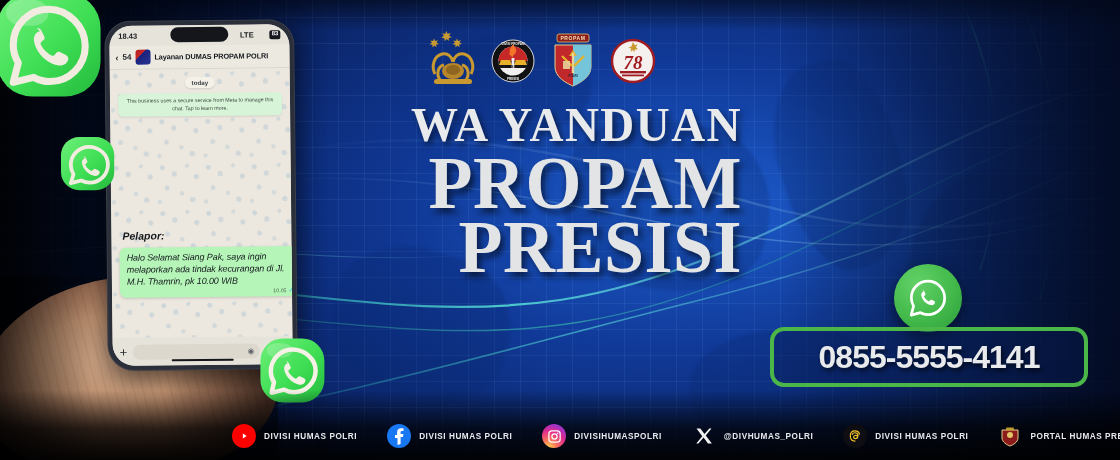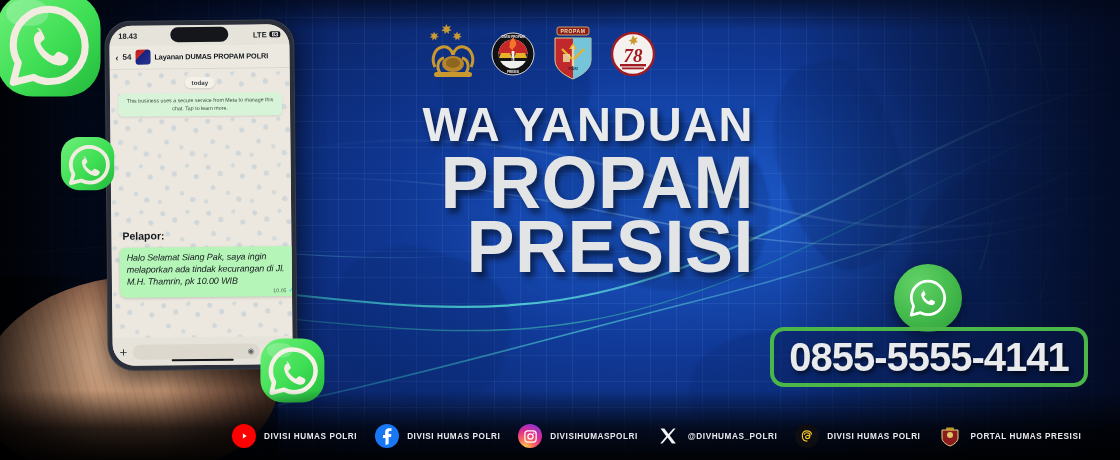--- a/index.html
+++ b/index.html
@@ -43,45 +43,45 @@
   .vig-left { position:absolute; left:0; top:0; width:330px; height:460px;
     background:linear-gradient(90deg, rgba(0,0,0,.92) 0%, rgba(2,6,18,.72) 45%, rgba(3,10,30,0) 100%); }
   .vig-right { position:absolute; right:0; top:0; width:340px; height:460px;
     background:linear-gradient(270deg, rgba(2,8,26,.88) 0%, rgba(4,14,40,.45) 55%, rgba(5,18,50,0) 100%); }
   .vig-bottom { position:absolute; left:0; bottom:0; width:1120px; height:70px;
     background:linear-gradient(0deg, rgba(0,0,0,.95) 0%, rgba(0,0,0,.75) 45%, rgba(0,0,0,0) 100%); }
   .vig-top { position:absolute; left:0; top:0; width:1120px; height:30px;
     background:linear-gradient(180deg, rgba(0,0,0,.55), rgba(0,0,0,0)); }
 
   
-  .emblems { position:absolute; left:428px; top:15px; width:230px; height:74px; display:flex; gap:10px; align-items:center; }
+  .emblems { position:absolute; left:428px; top:28px; width:230px; height:74px; display:flex; gap:10px; }
   .emblem { width:50px; height:62px; position:relative; }
 
   
-  .headline { position:absolute; right:366px; top:102px; width:440px; text-align:right; }
+  .headline { position:absolute; right:378px; top:102px; width:440px; text-align:right;font-family:Liberation Serif, serif; }
   .hl1 { font-size:49px; line-height:0.93; font-weight:bold; letter-spacing:1.5px;
     color:#e9eaec; text-shadow:3px 4px 6px rgba(0,0,0,.55); transform:scaleX(.96); transform-origin:right center; }
   .hl2 { font-size:75px; line-height:0.84; font-weight:bold; letter-spacing:0.5px; margin-top:3px;
     color:#e2e4e6; text-shadow:4px 5px 7px rgba(0,0,0,.55); transform:scaleX(.96); transform-origin:right center;}
   .hl3 { font-size:75px; line-height:0.84; font-weight:bold; letter-spacing:0.5px; margin-top:1px;
     color:#e2e4e6; text-shadow:4px 5px 7px rgba(0,0,0,.55); transform:scaleX(.96); transform-origin:right center;}
 
   .tagline { position:absolute; left:334px; top:340px; font-size:22.5px; font-style:italic; font-weight:bold;
     color:#fcc41f; letter-spacing:-0.2px; text-shadow:1px 2px 3px rgba(0,0,0,.5); }
 
   
   .rcopy { position:absolute; left:762px; top:88px; width:330px; }
   .rc-head { font-size:20px; font-weight:bold; line-height:1.16; color:#fff; text-shadow:1px 2px 3px rgba(0,0,0,.6); }
   .rc-body { margin-top:21px; font-size:19.5px; font-weight:bold; line-height:1.2; color:#fff; text-shadow:1px 2px 3px rgba(0,0,0,.6); }
 
   
   .phonebox { position:absolute; left:770px; top:327px; width:318px; height:60px;
     border:4px solid #4cb749; border-radius:14px; background:rgba(8,30,85,.38);
     display:flex; align-items:center; justify-content:center; }
-  .phonebox span { font-size:40px; font-weight:bold; letter-spacing:-1px; color:#e8eaec;
+  .phonebox span { font-size:32px; font-weight:bold; letter-spacing:-1px; color:#e8eaec;
     text-shadow:2px 3px 4px rgba(0,0,0,.6); }
 
   
   .wa-circle { position:absolute; left:894px; top:264px; width:68px; height:68px; border-radius:50%;
     background:radial-gradient(circle at 34% 28%, #62d167 0%, #42b94a 55%, #2d9c3c 100%);
     box-shadow:0 6px 14px rgba(0,0,0,.5); display:flex; align-items:center; justify-content:center; }
 
   
   .hand { position:absolute; left:-22px; top:276px; width:300px; height:200px;
     background:radial-gradient(ellipse 58% 52% at 44% 42%, #e3b693 0%, #cf9d79 42%, #a8765a 70%, #6a4434 100%);
@@ -98,21 +98,21 @@
     background:#2a2f3a; border-radius:26px; padding:5px;
     box-shadow:0 10px 26px rgba(0,0,0,.6), inset 0 0 0 1px rgba(255,255,255,.08);
     transform:rotate(-0.6deg); }
   .screen { width:100%; height:100%; border-radius:22px; overflow:hidden; position:relative;
     background:#e8e5dc; display:flex; flex-direction:column; }
 
   .statusbar { height:20px; background:#e6e3da; display:flex; align-items:center;
     justify-content:space-between; padding:0 9px; font-size:7.5px; font-weight:bold; color:#16181c; position:relative;}
   .notch { position:absolute; left:50%; transform:translateX(-50%); top:2px; width:58px; height:15px;
     background:#14161b; border-radius:9px; }
-  .sb-right { display:flex; align-items:center; gap:3px; }
+  .sb-right { display:flex; gap:16px; }
   .batt { background:#15181d; color:#fff; border-radius:2px; font-size:6px; padding:0 2px; }
 
   .chathead { height:24px; background:#ece9e0; display:flex; align-items:center; gap:4px; padding:0 6px;
     border-bottom:1px solid rgba(0,0,0,.08); }
   .back { font-size:9px; color:#1c1f25; font-weight:bold; }
   .unread { font-size:8px; color:#1c1f25; font-weight:bold; }
   .avatar { width:15px; height:15px; border-radius:3px; position:relative; overflow:hidden;
     background:linear-gradient(135deg,#b71c1c 0%, #c62828 35%, #1a237e 36%, #283593 100%); }
   .chatname { font-size:7.3px; font-weight:bold; color:#14171c; letter-spacing:-0.1px; }
 
@@ -127,21 +127,21 @@
       radial-gradient(circle at 54% 70%, rgba(150,180,205,.28) 0 2.2px, transparent 2.4px),
       radial-gradient(circle at 78% 84%, rgba(150,180,205,.30) 0 2.6px, transparent 2.8px),
       radial-gradient(circle at 6% 88%, rgba(150,180,205,.28) 0 2px, transparent 2.2px);
     background-size:46px 46px;
   }
   .daypill { width:fit-content; margin:2px auto 5px; background:#f4f1e9; color:#3b3f46;
     font-size:6.2px; font-weight:bold; padding:2px 7px; border-radius:6px; box-shadow:0 1px 2px rgba(0,0,0,.12); }
   .notice { background:#d7f3d8; color:#3a4a3c; font-size:5.3px; line-height:1.45; text-align:center;
     padding:4px 6px; border-radius:5px; box-shadow:0 1px 2px rgba(0,0,0,.1); }
 
-  .pelapor { position:absolute; left:11px; top:160px; font-size:10.5px; font-weight:bold; color:#14171c; }
+  .pelapor { position:absolute; left:11px; top:160px; font-size:10.5px; font-style:italic; font-weight:bold; color:#14171c; }
   .bubble { position:absolute; left:8px; top:178px; width:180px; background:#b5f5b8; border-radius:6px;
     padding:5px 7px 9px; box-shadow:0 1px 3px rgba(0,0,0,.16); }
   .bubble p { font-size:9px; font-style:italic; line-height:1.33; color:#14181d; letter-spacing:-0.1px; }
   .bubble .time { position:absolute; right:6px; bottom:2px; font-size:5.3px; color:#4e6a52; display:flex; gap:2px; align-items:center;}
   .tick { color:#34b7f1; font-size:6.5px; }
 
   .inputbar { height:28px; background:#e6e3da; display:flex; align-items:center; gap:5px; padding:0 7px; }
   .plus { font-size:13px; color:#2b2f36; line-height:1; }
   .field { flex:1; height:15px; background:#dcd8ce; border-radius:8px; display:flex; align-items:center;
     justify-content:flex-end; gap:4px; padding:0 5px; }
@@ -150,21 +150,21 @@
     background:#14161b; border-radius:2px; }
 
   
   .wa3d { position:absolute; }
   .wa-a { left:-8px; top:-12px; width:118px; height:118px; }
   .wa-b { left:54px; top:130px; width:70px; height:70px; }
   .wa-c { left:254px; top:332px; width:80px; height:80px; }
 
   
   .socialbar { position:absolute; left:0; bottom:0; width:1120px; height:48px;
-    display:flex; align-items:center; padding-left:232px; gap:0; }
+    display:flex; align-items:center; padding-left:232px; gap:12px; }
   .social { display:flex; align-items:center; gap:8px; margin-right:18px; }
   .social .sicon { width:24px; height:24px; border-radius:50%; display:flex; align-items:center; justify-content:center; flex:0 0 auto;}
   .social .stext { font-size:8.2px; font-weight:bold; color:#e7e9ee; letter-spacing:.55px; white-space:nowrap; }
 </style>
 </head>
 <body>
 
 <div class="banner">
 
   <div class="grid"></div>

